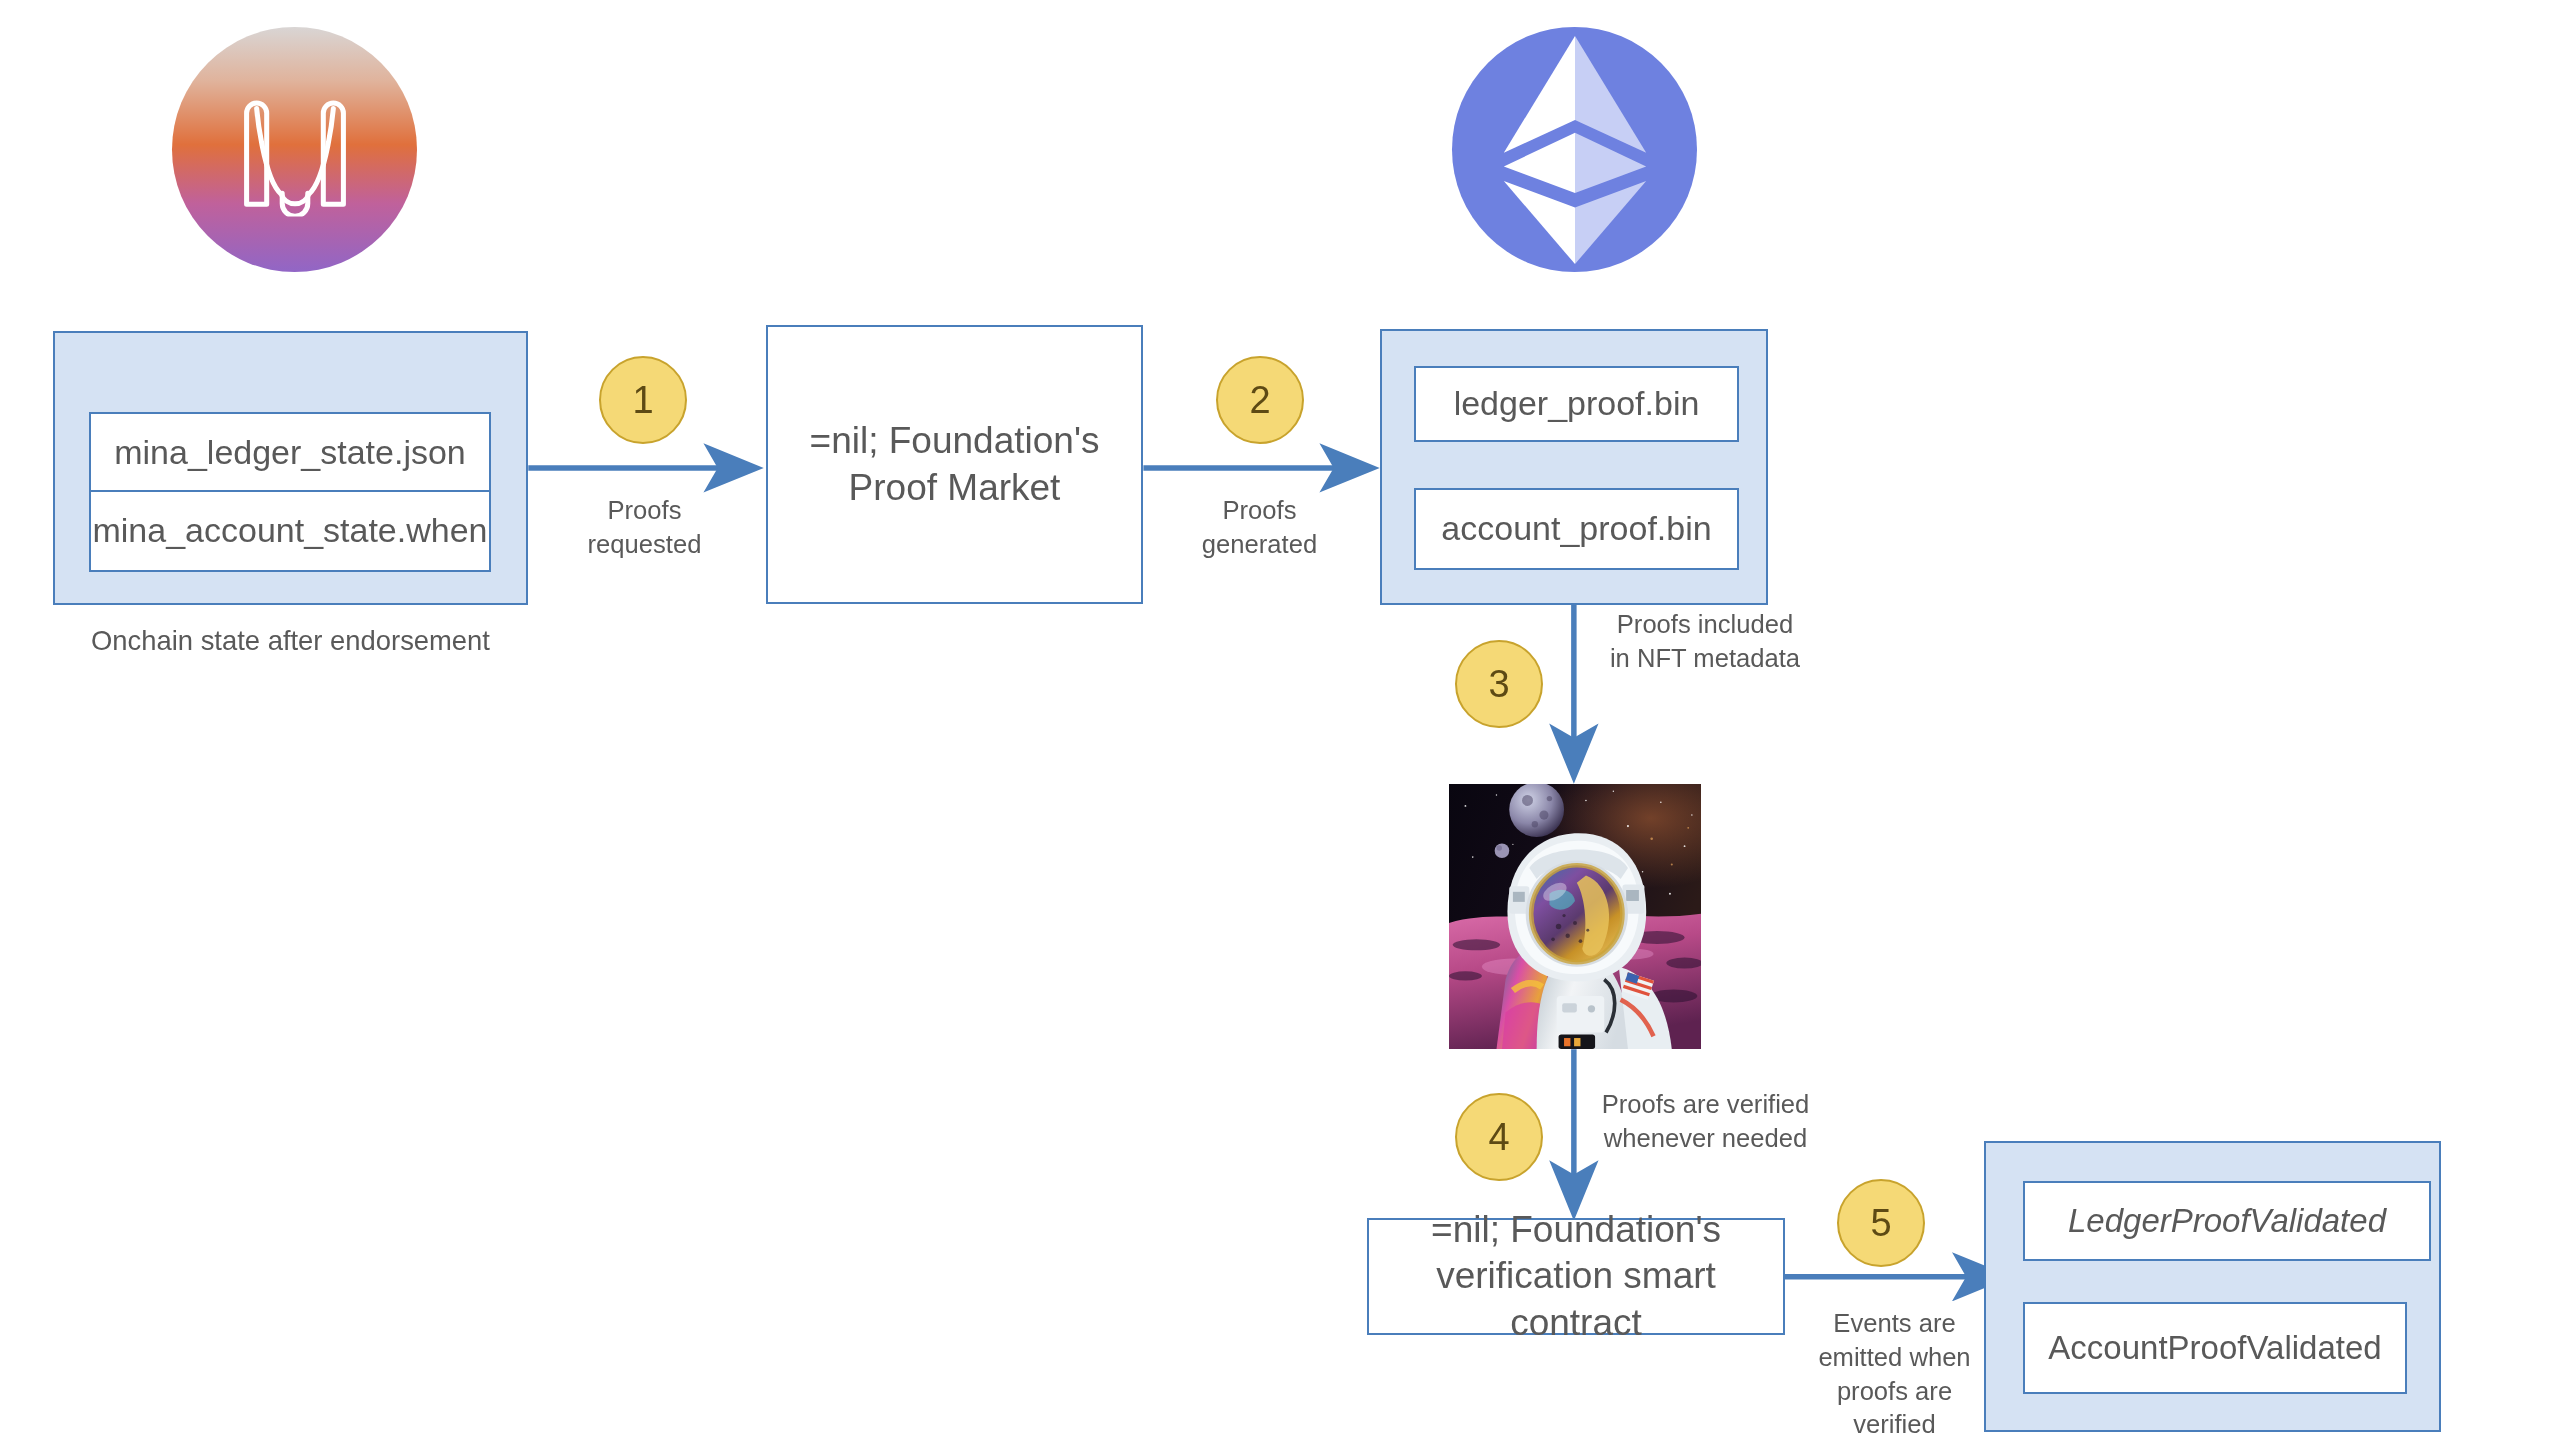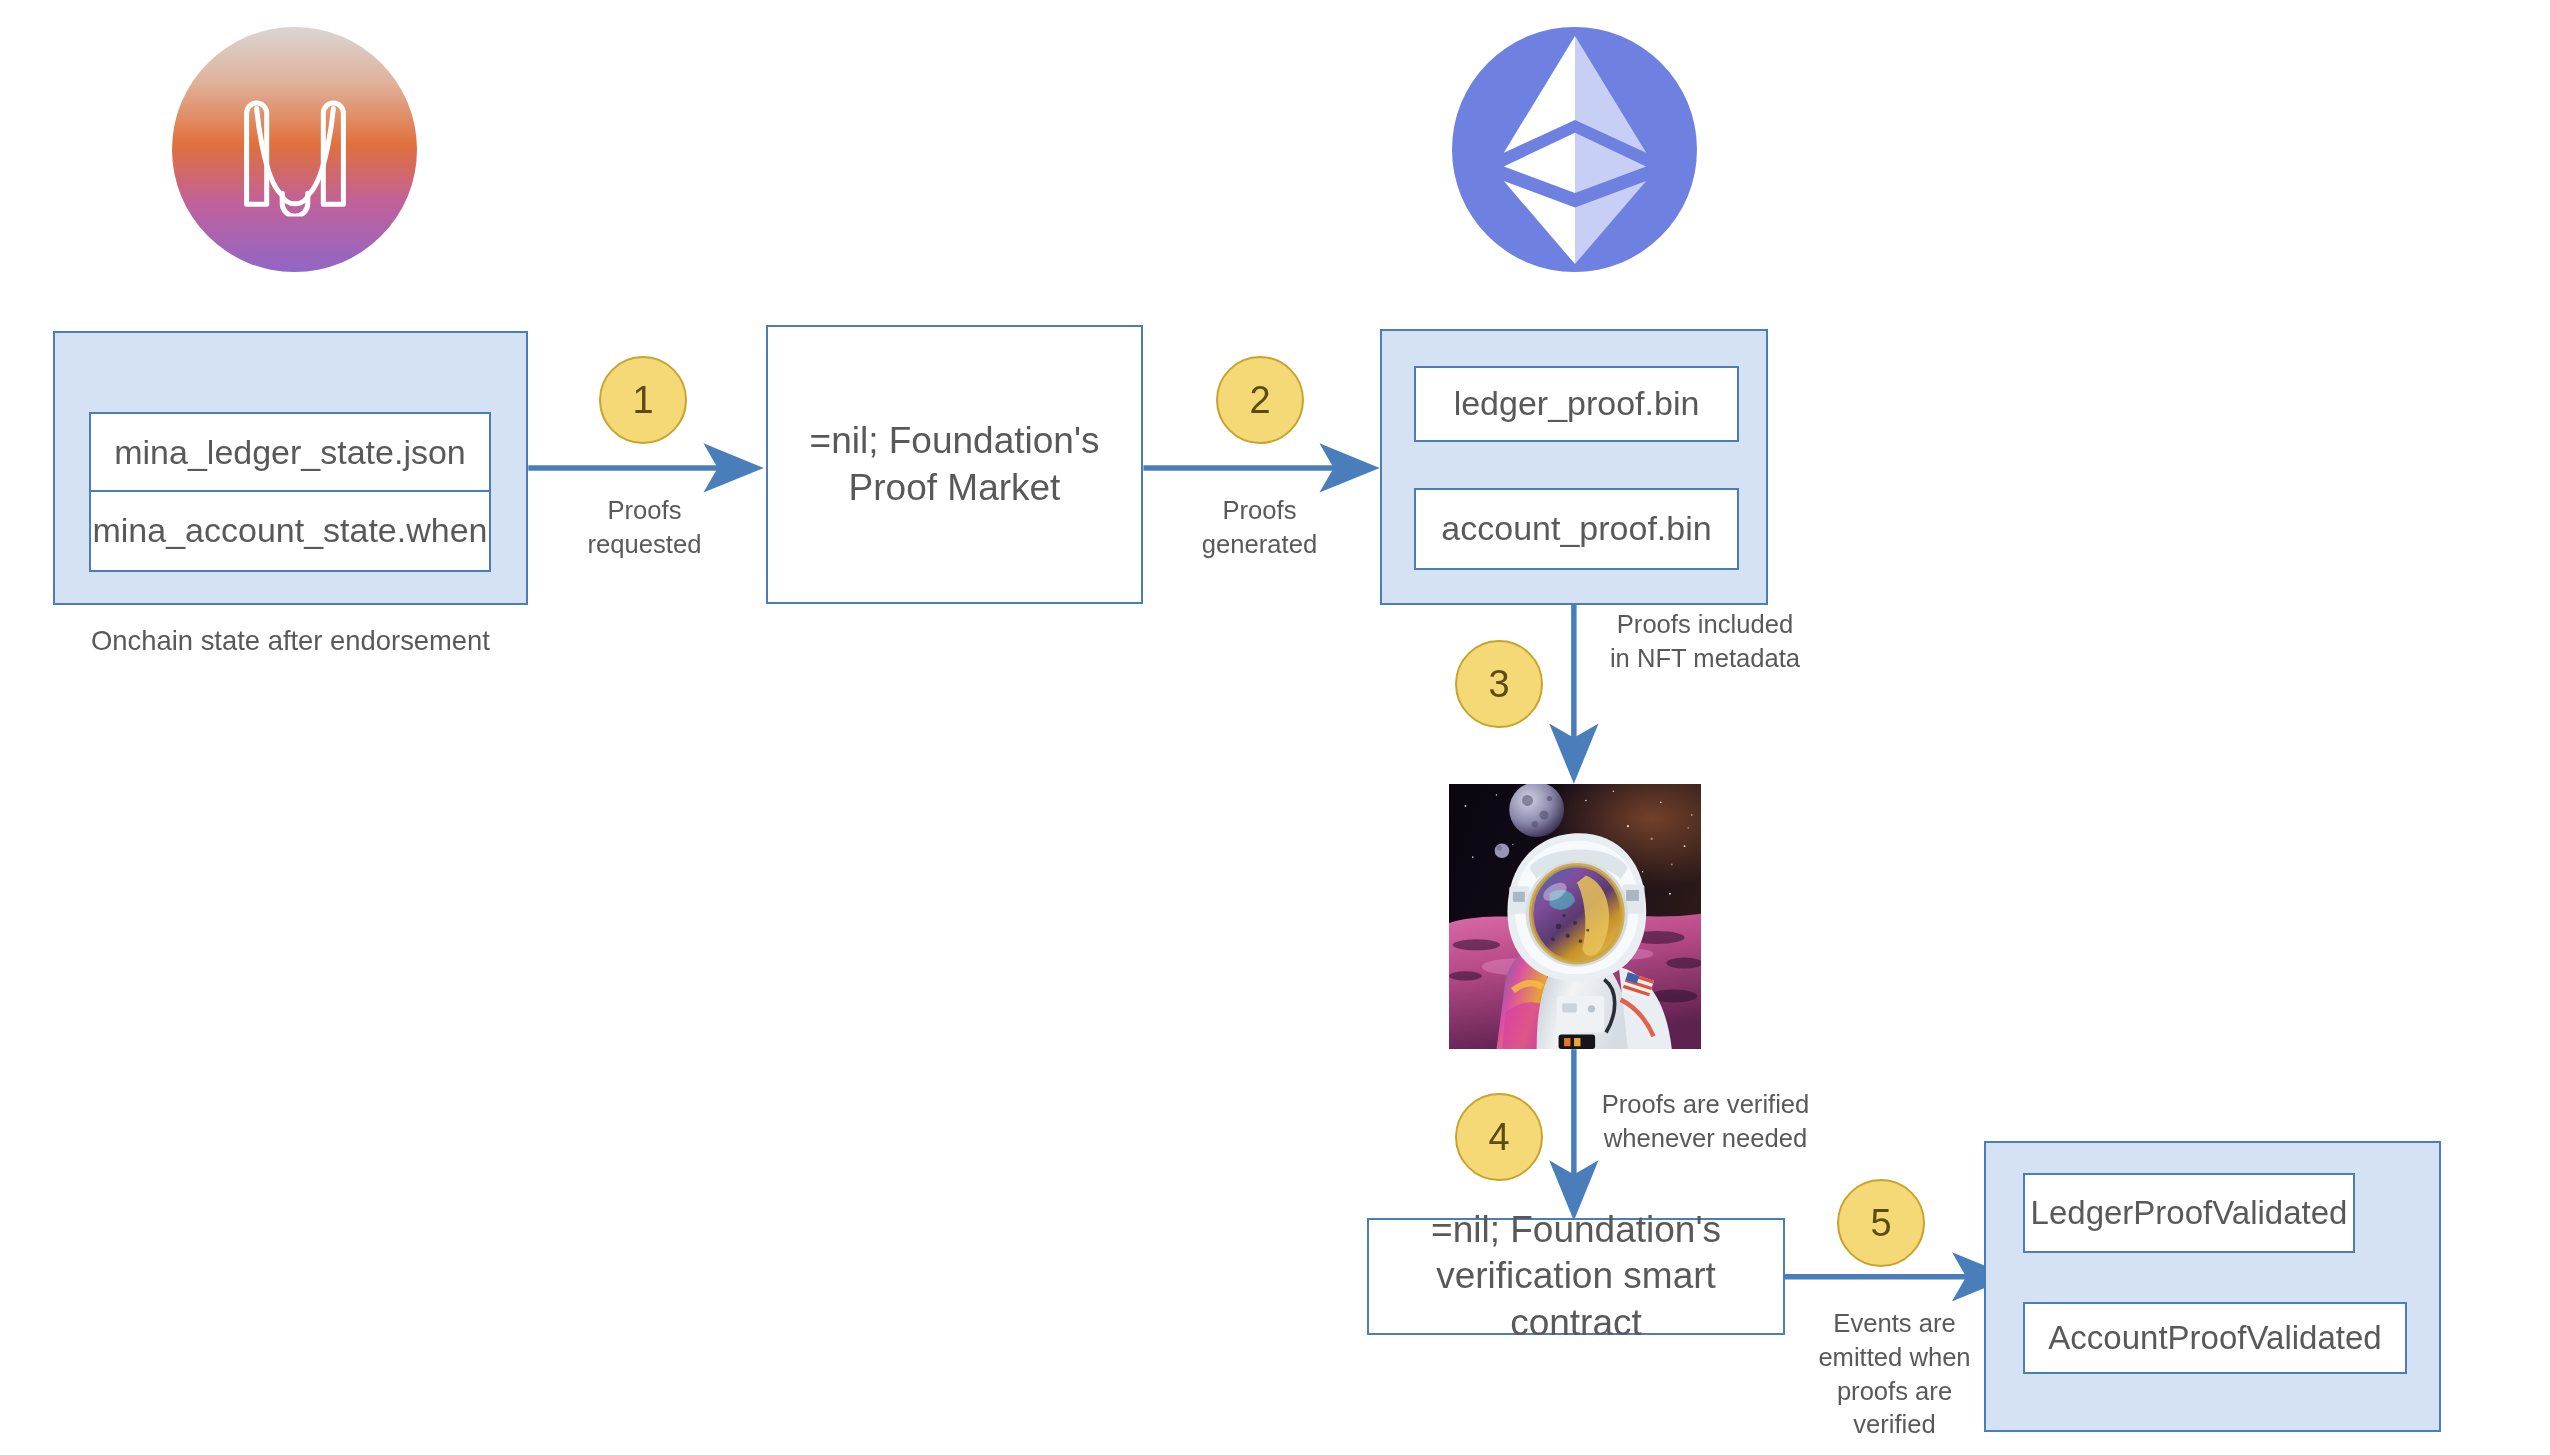--- a/index.html
+++ b/index.html
@@ -356,18 +356,18 @@
   <div class="abs edge-label" style="left:1591px; top:1088px; width:229px;">Proofs are verified whenever needed</div>
 
   <div class="abs process-box" style="left:1367px; top:1218px; width:418px; height:117px;">
     <span>=nil; Foundation's verification smart contract</span>
   </div>
 
   <div class="abs step-badge" style="left:1837px; top:1179px; width:88px; height:88px;">5</div>
   <div class="abs edge-label" style="left:1817px; top:1307px; width:155px;">Events are emitted when proofs are verified</div>
 
   <div class="abs group-box" style="left:1984px; top:1141px; width:457px; height:291px;">
-    <div class="abs item-box" style="left:37px; top:30px; width:332px; height:80px; font-size:33px;">LedgerProofValidated</div>
-    <div class="abs item-box" style="left:37px; top:159px; width:384px; height:72px; font-size:33px;">AccountProofValidated</div>
+    <div class="abs item-box" style="left:37px; top:38px; width:408px; height:80px; font-size:33px;font-style:italic;">LedgerProofValidated</div>
+    <div class="abs item-box" style="left:37px; top:159px; width:384px; height:92px; font-size:33px;">AccountProofValidated</div>
   </div>
 
 </div>
 
 
 </body></html>

